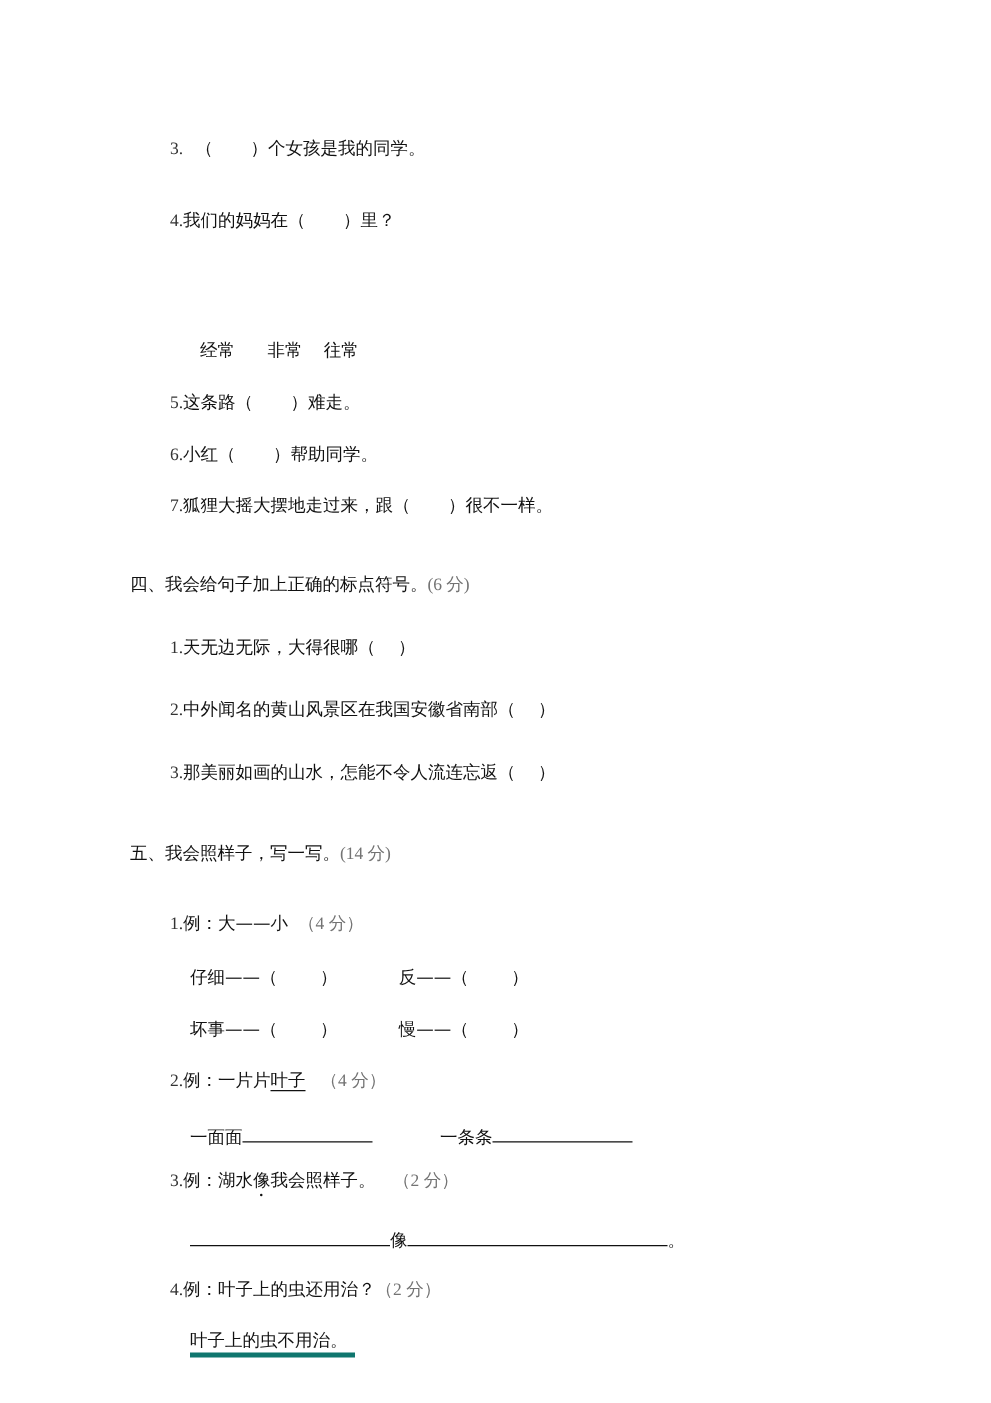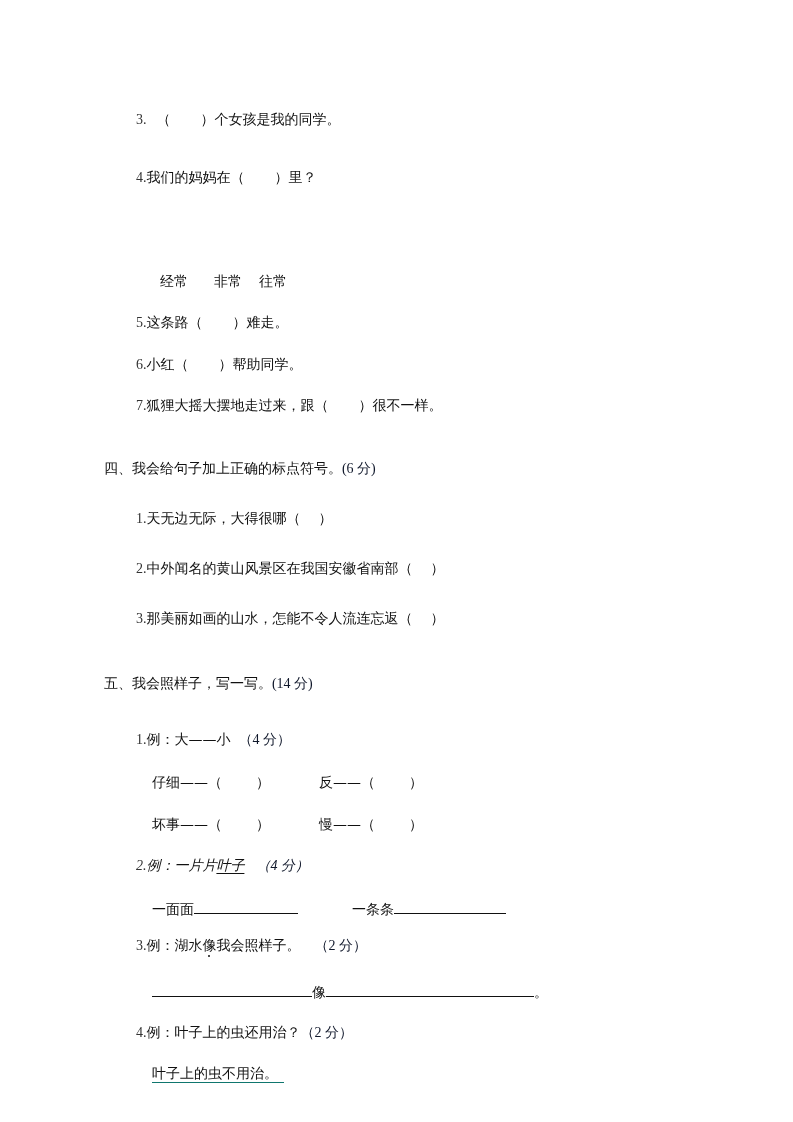--- a/index.html
+++ b/index.html
@@ -35,21 +35,21 @@
       border-bottom: 1px solid #111;
       height: 15px;
       vertical-align: baseline;
     }
     .underlined {
       text-decoration: underline;
       text-underline-offset: 3px;
     }
     .score {
       font-family: "Liberation Serif", "DejaVu Serif", serif;
-      color: #0f172a;
+      color: #737373;
     }
     .dot-under {
       position: relative;
     }
     .dot-under::after {
       content: "";
       position: absolute;
       left: 50%;
       bottom: -4px;
       width: 2px;
@@ -117,21 +117,21 @@
   <span>反——</span><span>（</span><span class="blank" style="width:34px;"></span><span>）</span>
 </div>
 
 <div class="line" style="left:143px; top:797px;">
   <span>坏事——</span><span>（</span><span class="blank" style="width:34px;"></span><span>）</span>
 </div>
 <div class="line" style="left:310px; top:797px;">
   <span>慢——</span><span>（</span><span class="blank" style="width:34px;"></span><span>）</span>
 </div>
 
-<div class="line" style="left:127px; top:838px;font-style:italic;">
+<div class="line" style="left:127px; top:838px;">
   <span class="num">2.</span><span>例：</span><span>一片片</span><span class="underlined">叶子</span><span style="display:inline-block;width:12px;"></span><span class="score">（4 分）</span>
 </div>
 
 <div class="line" style="left:143px; top:880px;">
   <span>一面面</span><span class="ul" style="width:104px;"></span>
 </div>
 <div class="line" style="left:343px; top:880px;">
   <span>一条条</span><span class="ul" style="width:112px;"></span>
 </div>
 
@@ -141,14 +141,14 @@
 
 <div class="line" style="left:143px; top:963px;">
   <span class="ul" style="width:160px;"></span><span>像</span><span class="ul" style="width:208px;"></span><span>。</span>
 </div>
 
 <div class="line" style="left:127px; top:1005px;">
   <span class="num">4.</span><span>例：</span><span>叶子上的虫还用治？</span><span class="score">（2 分）</span>
 </div>
 
 <div class="line" style="left:143px; top:1046px;">
-  <span style="display:inline-block; border-bottom:1px solid #0f766e; padding-right:6px; line-height:17px;text-align:center;">叶子上的虫不用治。</span>
+  <span style="display:inline-block; border-bottom:4px solid #0f766e; padding-right:6px; line-height:17px;text-align:center;">叶子上的虫不用治。</span>
 </div>
 
 </body></html>

